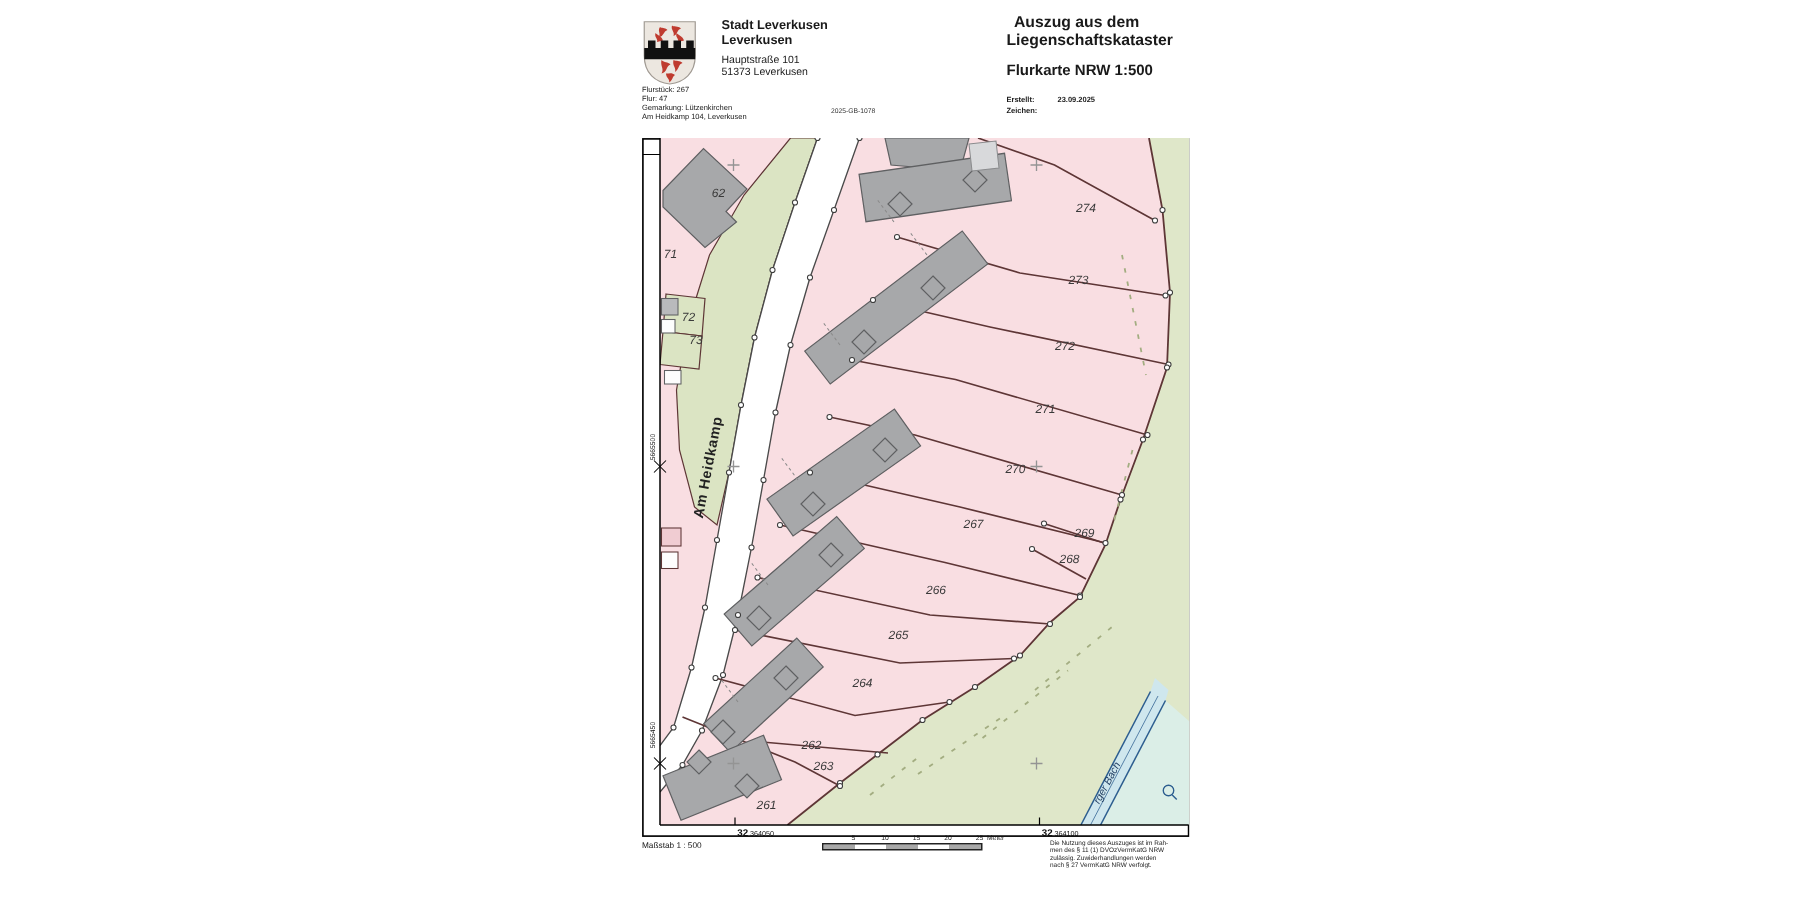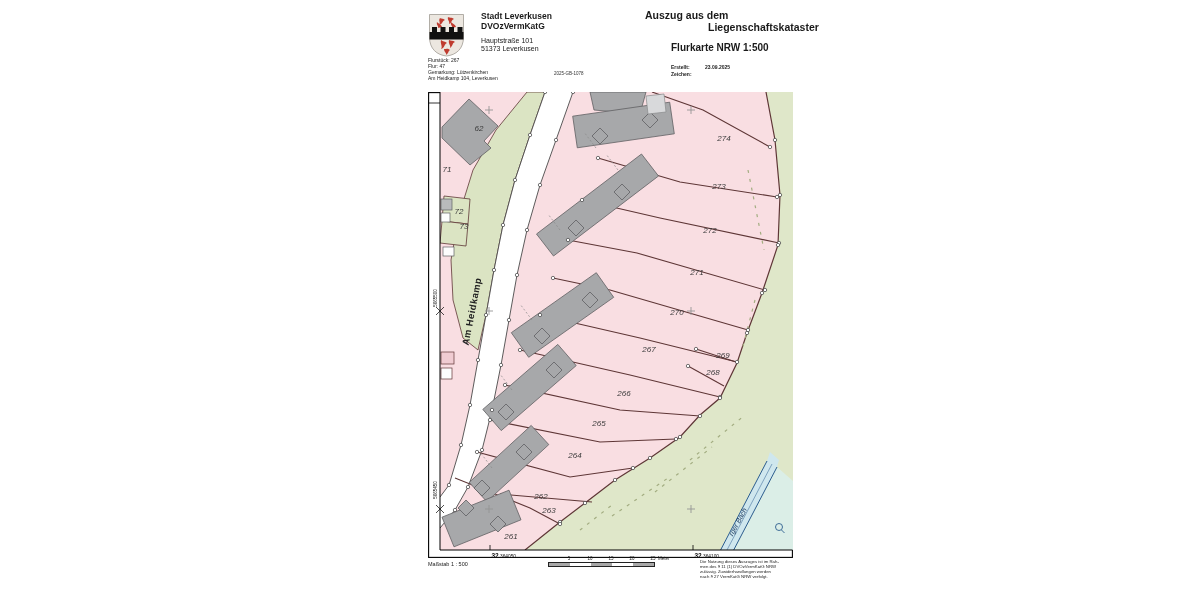--- a/index.html
+++ b/index.html
@@ -49,26 +49,26 @@
 
       <rect x="1.5" y="19" width="34" height="7.5" fill="#111"></rect>
       <rect x="4" y="14" width="5" height="5.5" fill="#111"></rect>
       <rect x="12.5" y="14" width="5" height="5.5" fill="#111"></rect>
       <rect x="21" y="14" width="5" height="5.5" fill="#111"></rect>
       <rect x="29.5" y="14" width="5" height="5.5" fill="#111"></rect>
     </svg>
   </div>
 
   <div class="abs office-name" style="left:481px;top:12px;">Stadt Leverkusen</div>
-  <div class="abs office-name" style="left:481px;top:21.5px;">DVOzVermKatG</div>
+  <div class="abs office-name" style="left:481px;top:21.5px;">Leverkusen</div>
   <div class="abs office-addr" style="left:481px;top:37px;">Hauptstraße 101</div>
   <div class="abs office-addr" style="left:481px;top:45px;">51373 Leverkusen</div>
 
-  <div class="abs doc-title" style="left:645px;top:9px;">Auszug aus dem</div>
-  <div class="abs doc-title" style="left:671px;top:21px;margin-left:37px;">Liegenschaftskataster</div>
+  <div class="abs doc-title" style="left:676px;top:9px;">Auszug aus dem</div>
+  <div class="abs doc-title" style="left:671px;top:21px;">Liegenschaftskataster</div>
   <div class="abs doc-subtitle" style="left:671px;top:42px;">Flurkarte NRW 1:500</div>
 
   <div class="abs info-line" style="left:428px;top:57px;">Flurstück: 267</div>
   <div class="abs info-line" style="left:428px;top:63px;">Flur: 47</div>
   <div class="abs info-line" style="left:428px;top:69px;">Gemarkung: Lützenkirchen</div>
   <div class="abs info-line" style="left:428px;top:75px;">Am Heidkamp 104, Leverkusen</div>
 
   <div class="abs doc-number" style="left:554px;top:71px;">2025-GB-1078</div>
 
   <div class="abs meta-label" style="left:671px;top:64px;">Erstellt:</div>

